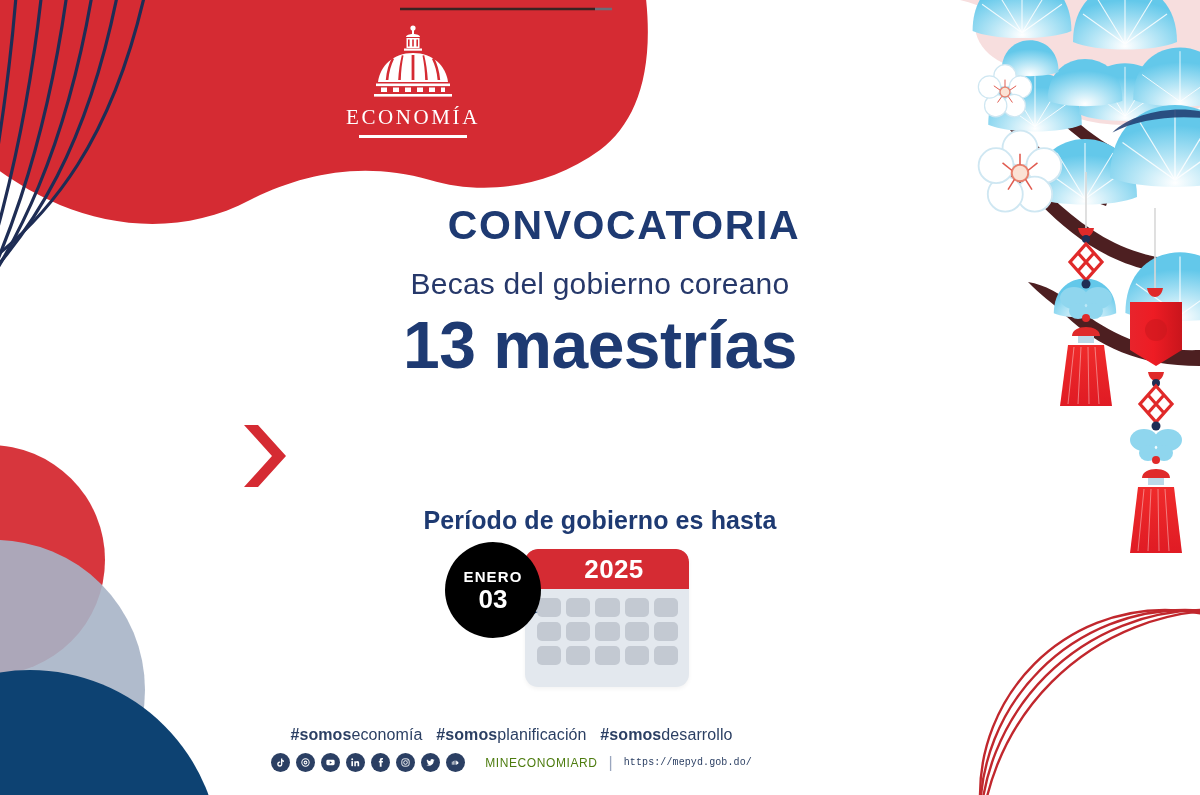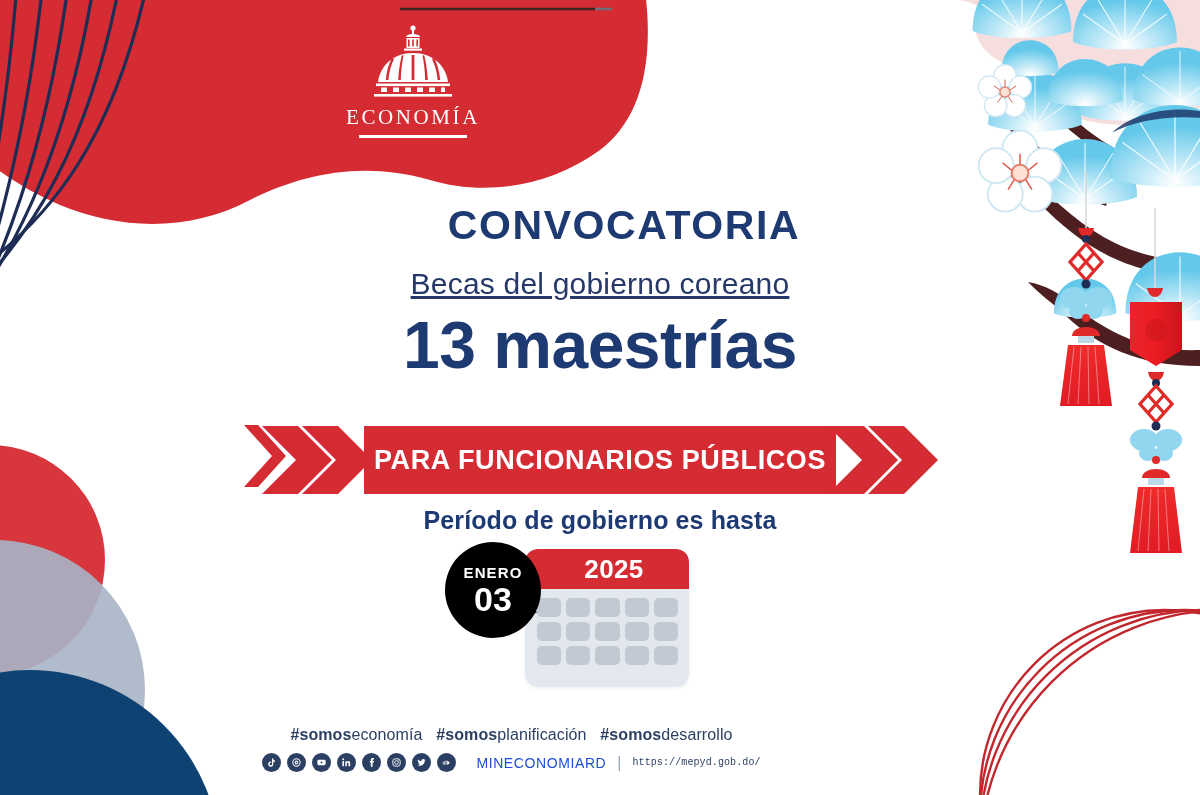--- a/index.html
+++ b/index.html
@@ -71,21 +71,20 @@
     letter-spacing: 1.6px;
     line-height: 1.05;
     padding-left: 48px;
   }
   .subtitle {
     color: #26386a;
     font-size: 30px;
     font-weight: 400;
     margin-top: 20px;
     letter-spacing: 0.2px;
-    text-decoration: underline;
   }
   .bigline {
     color: #1e3a72;
     font-size: 66px;
     font-weight: bold;
     margin-top: 6px;
     letter-spacing: -0.5px;
   }
 
   
@@ -184,21 +183,21 @@
   }
   .bubble-month {
     color: #ffffff;
     font-size: 15px;
     font-weight: bold;
     letter-spacing: 1.1px;
     line-height: 1;
   }
   .bubble-day {
     color: #ffffff;
-    font-size: 34px;
+    font-size: 26px;
     font-weight: bold;
     line-height: 1;
     margin-top: 2px;
   }
   .bubble-tail {
     position: absolute;
     left: 60px;
     top: 66px;
     width: 0; height: 0;
     border-left: 30px solid #1b3a68;
@@ -234,22 +233,22 @@
     height: 19px;
     border-radius: 50%;
     background: #2b3f63;
     display: inline-flex;
     align-items: center;
     justify-content: center;
     color: #ffffff;
   }
   .handle {
     margin-left: 14px;
-    color: #1d4ed8;
-    font-size: 14px;
+    color: #4d7c0f;
+    font-size: 12px;
     letter-spacing: 0.6px;
   }
   .sep {
     color: #9aa6be;
     margin: 0 5px;
   }
   .url {
     color: #2b3f63;
     font-size: 10px;
     letter-spacing: 0.1px;
@@ -557,32 +556,20 @@
       <div class="logo-word">ECONOMÍA</div>
       <div class="logo-rule"></div>
     </div>
 
     <div class="heading-stack">
       <div class="convocatoria">CONVOCATORIA</div>
       <div class="subtitle">Becas del gobierno coreano</div>
       <div class="bigline">13 maestrías</div>
     </div>
 
-    <div class="banner-wrap">
-      <svg width="692" height="84" viewBox="0 0 692 84">
-        <g fill="#d52b33">
-          <rect x="110" y="8" width="472" height="68"></rect>
-          <path d="M 8,8 L 44,8 L 78,42 L 44,76 L 8,76 L 42,42 Z"></path>
-          <path d="M 48,8 L 84,8 L 118,42 L 84,76 L 48,76 L 82,42 Z"></path>
-          <path d="M 574,8 L 610,8 L 644,42 L 610,76 L 574,76 L 608,42 Z"></path>
-          <path d="M 614,8 L 650,8 L 684,42 L 650,76 L 614,76 L 648,42 Z"></path>
-        </g>
-      </svg>
-      <div class="banner-text">PARA FUNCIONARIOS PÚBLICOS</div>
-    </div>
 
     <div class="period">Período de gobierno es hasta</div>
 
     <div class="calendar-group">
       <div class="cal-body">
         <div class="cal-head">
           <span class="cal-year">2025</span>
         </div>
         <div class="cal-grid">
           <div class="cal-cell"></div>

